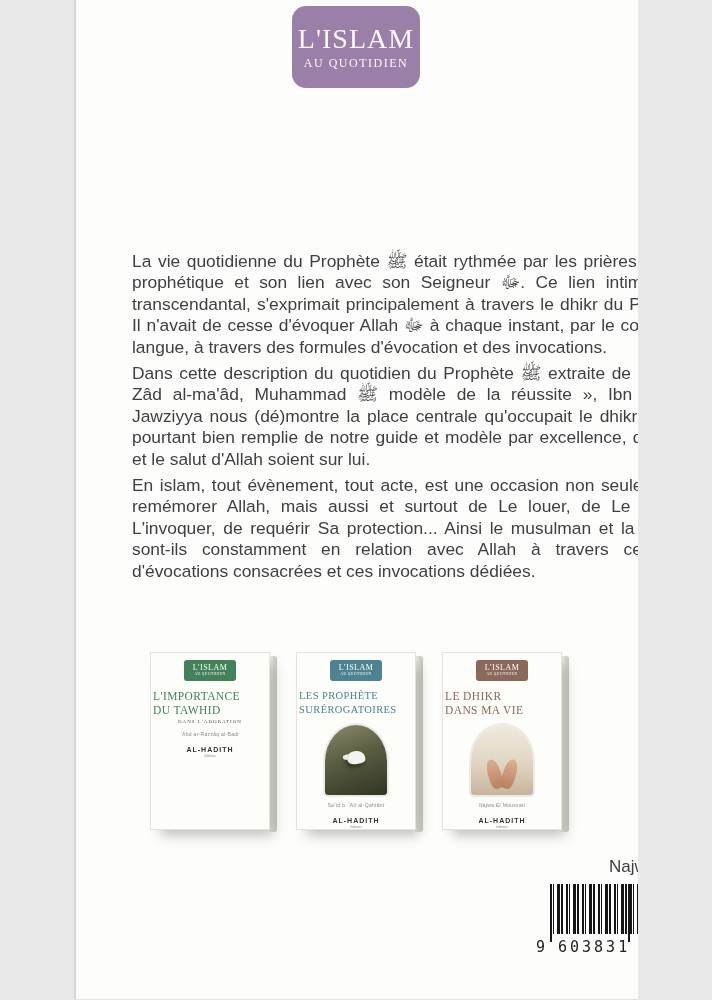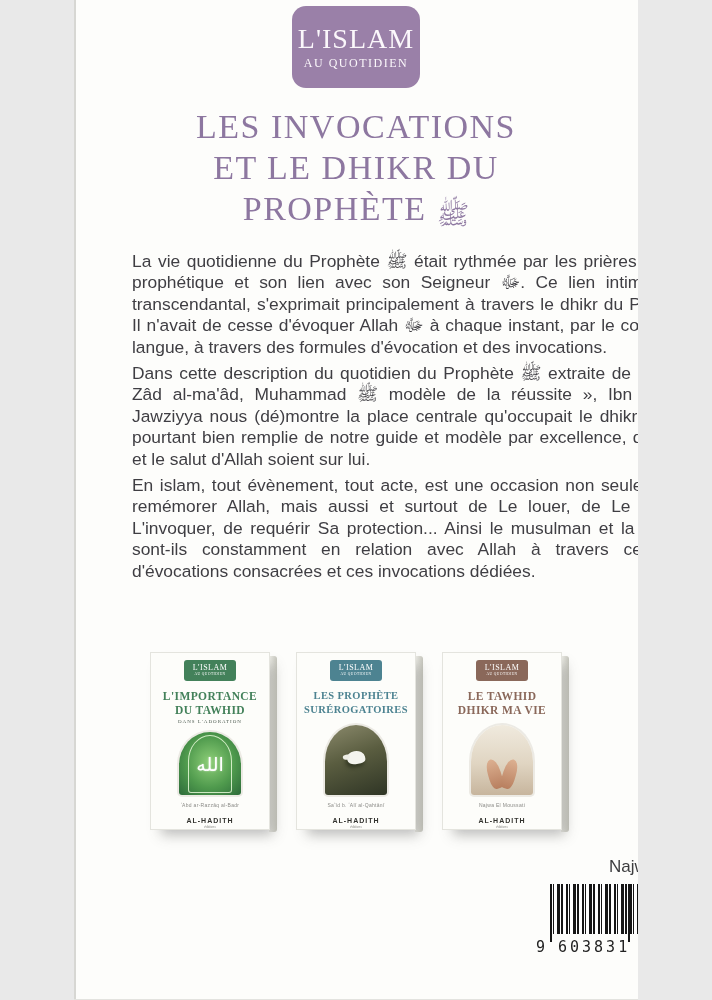--- a/index.html
+++ b/index.html
@@ -58,22 +58,22 @@
     box-shadow:7px 9px 12px -4px rgba(70,70,70,.35);
     display:flex;flex-direction:column;align-items:center;
   }
   .mini-badge{
     margin-top:7px;width:48px;border-radius:3px;padding:3px 2px 4px 2px;
     color:#fff;text-align:center;
   }
   .mini-badge .mb1{font-family:"Liberation Serif",serif;font-size:8px;line-height:9px;letter-spacing:.5px;}
   .mini-badge .mb2{font-family:"Liberation Serif",serif;font-size:3.5px;letter-spacing:.5px;line-height:5px;}
   .mini-title{
-    margin-top:8px;text-align:center;font-family:"Liberation Serif",serif;
-    font-size:11.5px;line-height:14px;letter-spacing:.4px;font-weight:bold;width:114px;
+    margin-top:8px;font-family:"Liberation Serif",serif;
+    font-size:11.5px;line-height:14px;letter-spacing:.4px;font-weight:normal;width:114px;
   }
   .mini-subtitle{margin-top:2px;font-size:5px;letter-spacing:1px;color:#4c5a50;font-family:"Liberation Serif",serif;}
   .arch{
     margin-top:8px;width:62px;height:76px;
     border-radius:50% 50% 3px 3px / 52% 52% 3px 3px;
     position:relative;box-shadow:0 0 0 2px #eceae4;
     display:flex;align-items:center;justify-content:center;overflow:hidden;
   }
   .arch.green{background:radial-gradient(ellipse at 50% 48%,#8ecf78 0%,#4f9a4d 55%,#2c6a39 100%);}
   .arch.green .inner{
@@ -134,25 +134,20 @@
 
 <div class="page">
   <div class="scan-edge-left"></div>
   <div class="scan-edge-bottom"></div>
 
   <div class="badge">
     <div class="b1">L'ISLAM</div>
     <div class="b2">AU QUOTIDIEN</div>
   </div>
 
-  <div class="title">
-    <div>LES INVOCATIONS</div>
-    <div>ET LE DHIKR DU</div>
-    <div><span>PROPHÈTE</span> <span class="honorific">ﷺ</span></div>
-  </div>
 
   <div class="bodytext">
     <p>La vie quotidienne du Prophète ﷺ était rythmée par les prières, sa mission prophétique et son lien avec son Seigneur ﷻ. Ce lien intime, spirituel, transcendantal, s'exprimait principalement à travers le dhikr du Prophète ﷺ. Il n'avait de cesse d'évoquer Allah ﷻ à chaque instant, par le cœur et par la langue, à travers des formules d'évocation et des invocations.</p>
     <p>Dans cette description du quotidien du Prophète ﷺ extraite de notre livre « Zâd al-ma'âd, Muhammad ﷺ modèle de la réussite », Ibn Qayyim al-Jawziyya nous (dé)montre la place centrale qu'occupait le dhikr dans la vie pourtant bien remplie de notre guide et modèle par excellence, que la prière et le salut d'Allah soient sur lui.</p>
     <p>En islam, tout évènement, tout acte, est une occasion non seulement de se remémorer Allah, mais aussi et surtout de Le louer, de Le glorifier, de L'invoquer, de requérir Sa protection... Ainsi le musulman et la musulmane sont-ils constamment en relation avec Allah à travers ces formules d'évocations consacrées et ces invocations dédiées.</p>
   </div>
 
 
   <div class="books">
 
@@ -161,25 +156,20 @@
       <div class="cover">
         <div class="mini-badge">
           <div class="mb1">L'ISLAM</div>
           <div class="mb2">AU QUOTIDIEN</div>
         </div>
         <div class="mini-title">
           <div>L'IMPORTANCE</div>
           <div>DU TAWHID</div>
         </div>
         <div class="mini-subtitle">DANS L'ADORATION</div>
-        <div class="arch green">
-          <div class="inner">
-            <span class="callig">الله</span>
-          </div>
-        </div>
         <div class="author">ʻAbd ar-Razzâq al-Badr</div>
         <div class="publisher">AL-HADITH</div>
         <div class="publisher-sub">éditions</div>
       </div>
     </div>
 
     <div class="book book2">
       <div class="edge"></div>
       <div class="cover">
         <div class="mini-badge">
@@ -200,22 +190,22 @@
     </div>
 
     <div class="book book3">
       <div class="edge"></div>
       <div class="cover">
         <div class="mini-badge">
           <div class="mb1">L'ISLAM</div>
           <div class="mb2">AU QUOTIDIEN</div>
         </div>
         <div class="mini-title">
-          <div>LE TAWHID</div>
-          <div>DHIKR MA VIE</div>
+          <div>LE DHIKR</div>
+          <div>DANS MA VIE</div>
         </div>
         <div class="arch photo-hands">
           <div class="hands">
             <div class="hand l"></div>
             <div class="hand r"></div>
           </div>
         </div>
         <div class="author">Najwa El Moussati</div>
         <div class="publisher">AL-HADITH</div>
         <div class="publisher-sub">éditions</div>

